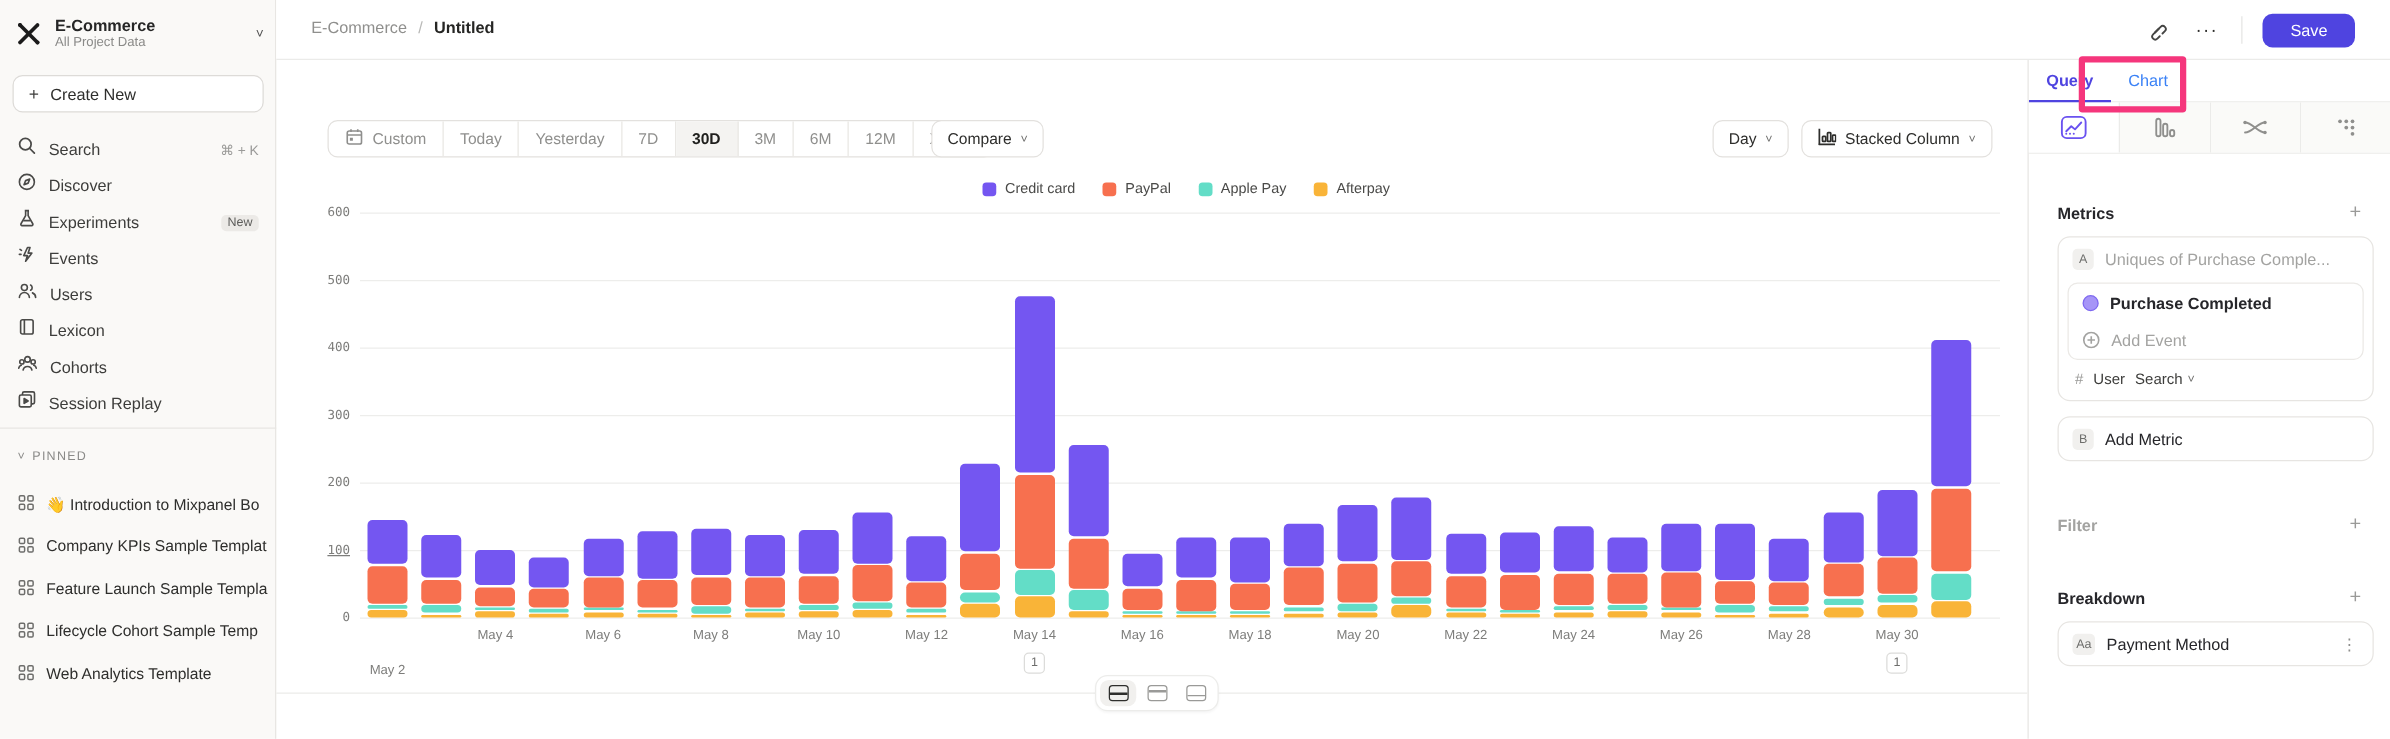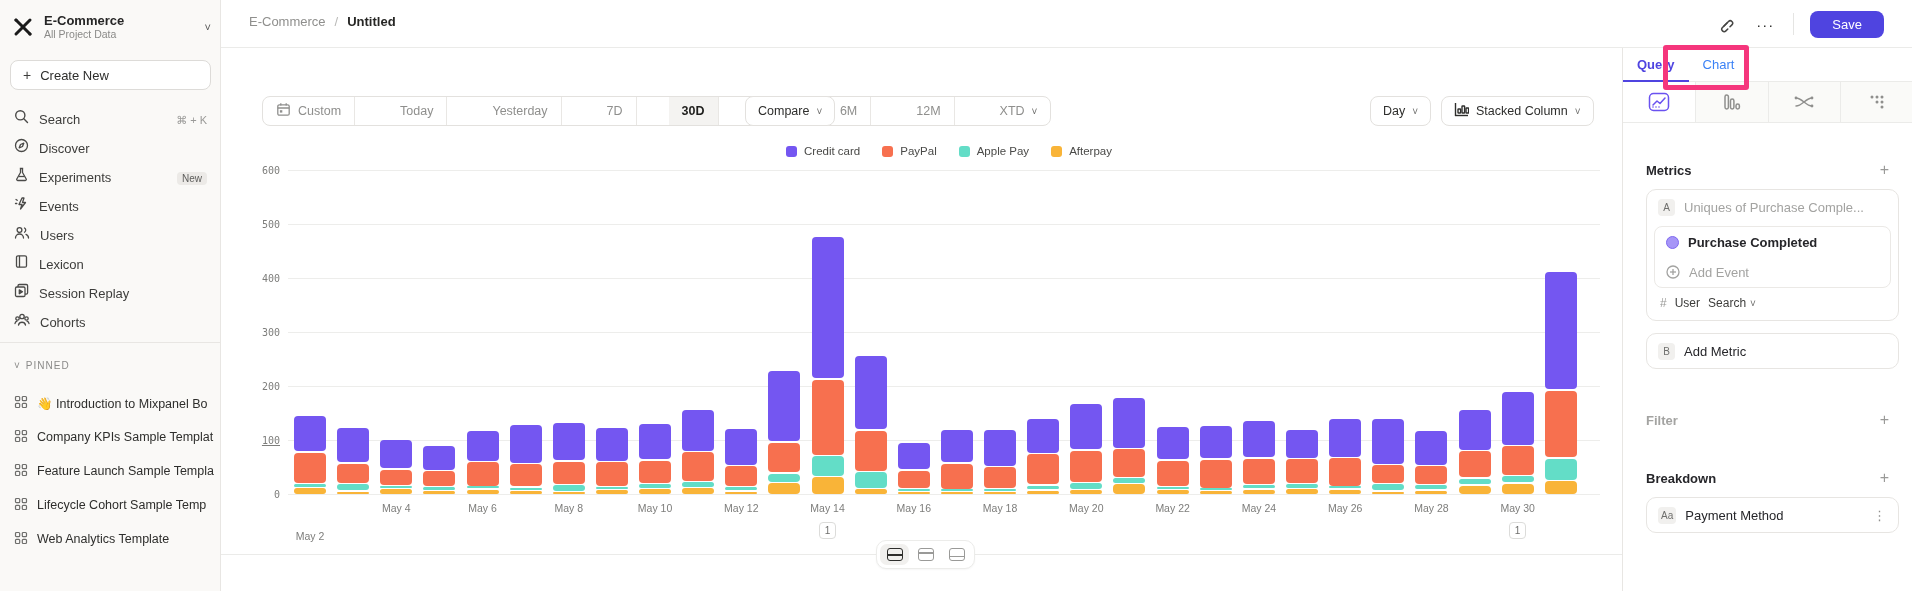--- a/index.html
+++ b/index.html
@@ -42,21 +42,21 @@
   .crumb-cur { color:#262624; font-weight:bold; cursor:text; }
   .hdr-actions { position:absolute; right:28px; top:9px; height:30px; display:flex; align-items:center; gap:16px; }
   .hdr-icon { width:24px; height:24px; display:flex; align-items:center; justify-content:center;
     color:#454543; cursor:pointer; }
   .hdr-div { width:1px; height:22px; background:#e5e5e3; }
   .save-btn { height:27px; padding:0 22px; background:#4f44e0; color:#fff; font-size:13px;
     border:none; border-radius:8px; cursor:pointer; display:flex; align-items:center; }
 
   
   .seg-group { position:absolute; left:262px; top:96px; height:30px; display:flex;
-    background:#fff; border:1px solid #e3e1de; border-radius:8px; overflow:hidden;gap:32px; }
+    background:#fff; border:1px solid #e3e1de; border-radius:8px; overflow:hidden; }
   .seg { display:flex; align-items:center; gap:7px; padding:0 13px; font-size:12.5px;
     color:#8f8f8d; border-right:1px solid #e9e7e4; cursor:pointer; white-space:nowrap; }
   .seg:last-child { border-right:none; }
   .seg.sel { background:#f4f3f1; color:#1f1f1d; font-weight:bold; }
   .pill-btn { position:absolute; height:30px; display:flex; align-items:center; gap:7px;
     padding:0 12px; background:#fff; border:1px solid #e3e1de; border-radius:8px;
     font-size:12.5px; color:#2e2e2c; cursor:pointer; white-space:nowrap; }
   .chev { font-size:10px; color:#6e6e6c; }
 
   
@@ -189,37 +189,37 @@
         <span>Users</span>
       </div>
       <div class="side-item">
         <span><svg width="15" height="15" viewBox="0 0 15 15" fill="none" stroke="#4a4a48" stroke-width="1.3" stroke-linejoin="round">
             <rect x="2.5" y="1.8" width="10" height="11.4" rx="1.5"></rect>
             <line x1="5.5" y1="1.8" x2="5.5" y2="13.2"></line>
           </svg></span>
         <span>Lexicon</span>
       </div>
       <div class="side-item">
-        <span><svg width="15" height="15" viewBox="0 0 15 15" fill="none" stroke="#4a4a48" stroke-width="1.3" stroke-linejoin="round">
-            <path d="M4 4 V2.8 a1.3 1.3 0 0 1 1.3-1.3 h7 a1.3 1.3 0 0 1 1.3 1.3 v7 a1.3 1.3 0 0 1 -1.3 1.3 H11"></path>
-            <rect x="1.5" y="4" width="9.5" height="9.5" rx="1.3"></rect>
-            <path d="M5.3 6.8 l3.2 1.95 -3.2 1.95 Z" fill="#4a4a48"></path>
-          </svg></span>
-        <span>Session Replay</span>
-      </div>
-      <div class="side-item">
         <span><svg width="16" height="15" viewBox="0 0 16 15" fill="none" stroke="#4a4a48" stroke-width="1.3" stroke-linecap="round">
             <circle cx="8" cy="4.5" r="2.2"></circle>
             <circle cx="3.5" cy="6.5" r="1.7"></circle>
             <circle cx="12.5" cy="6.5" r="1.7"></circle>
             <path d="M4.5 13 a3.6 3.6 0 0 1 7 0"></path>
             <path d="M1 11.5 a2.8 2.8 0 0 1 2-2.3"></path>
             <path d="M15 11.5 a2.8 2.8 0 0 0 -2-2.3"></path>
           </svg></span>
         <span>Cohorts</span>
+      </div>
+      <div class="side-item">
+        <span><svg width="15" height="15" viewBox="0 0 15 15" fill="none" stroke="#4a4a48" stroke-width="1.3" stroke-linejoin="round">
+            <path d="M4 4 V2.8 a1.3 1.3 0 0 1 1.3-1.3 h7 a1.3 1.3 0 0 1 1.3 1.3 v7 a1.3 1.3 0 0 1 -1.3 1.3 H11"></path>
+            <rect x="1.5" y="4" width="9.5" height="9.5" rx="1.3"></rect>
+            <path d="M5.3 6.8 l3.2 1.95 -3.2 1.95 Z" fill="#4a4a48"></path>
+          </svg></span>
+        <span>Session Replay</span>
       </div>
     </nav>
   <div class="side-divider"></div>
   <div class="pinned-header">
     <span>˅</span>
     <span>PINNED</span>
   </div>
   <div id="pinned-list">
       <div class="pin-item">
         <span><svg width="14" height="14" viewBox="0 0 14 14" fill="none" stroke="#6e6e6c" stroke-width="1.2">

